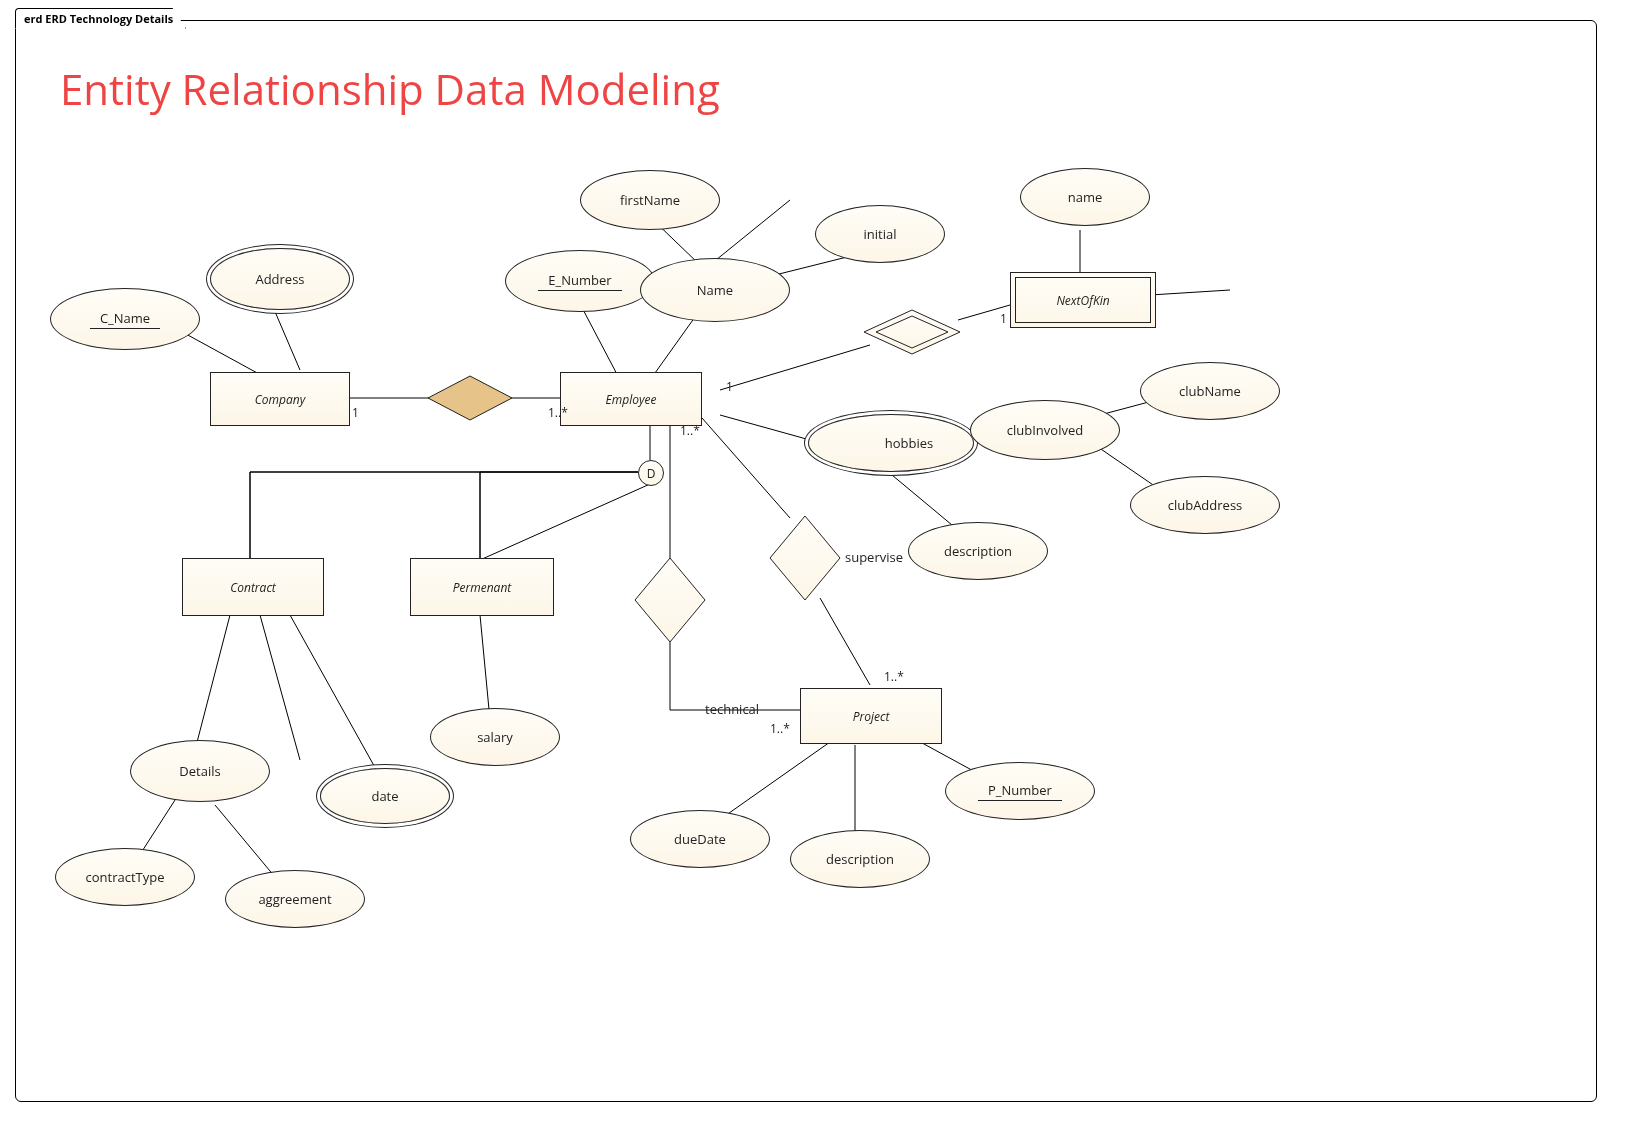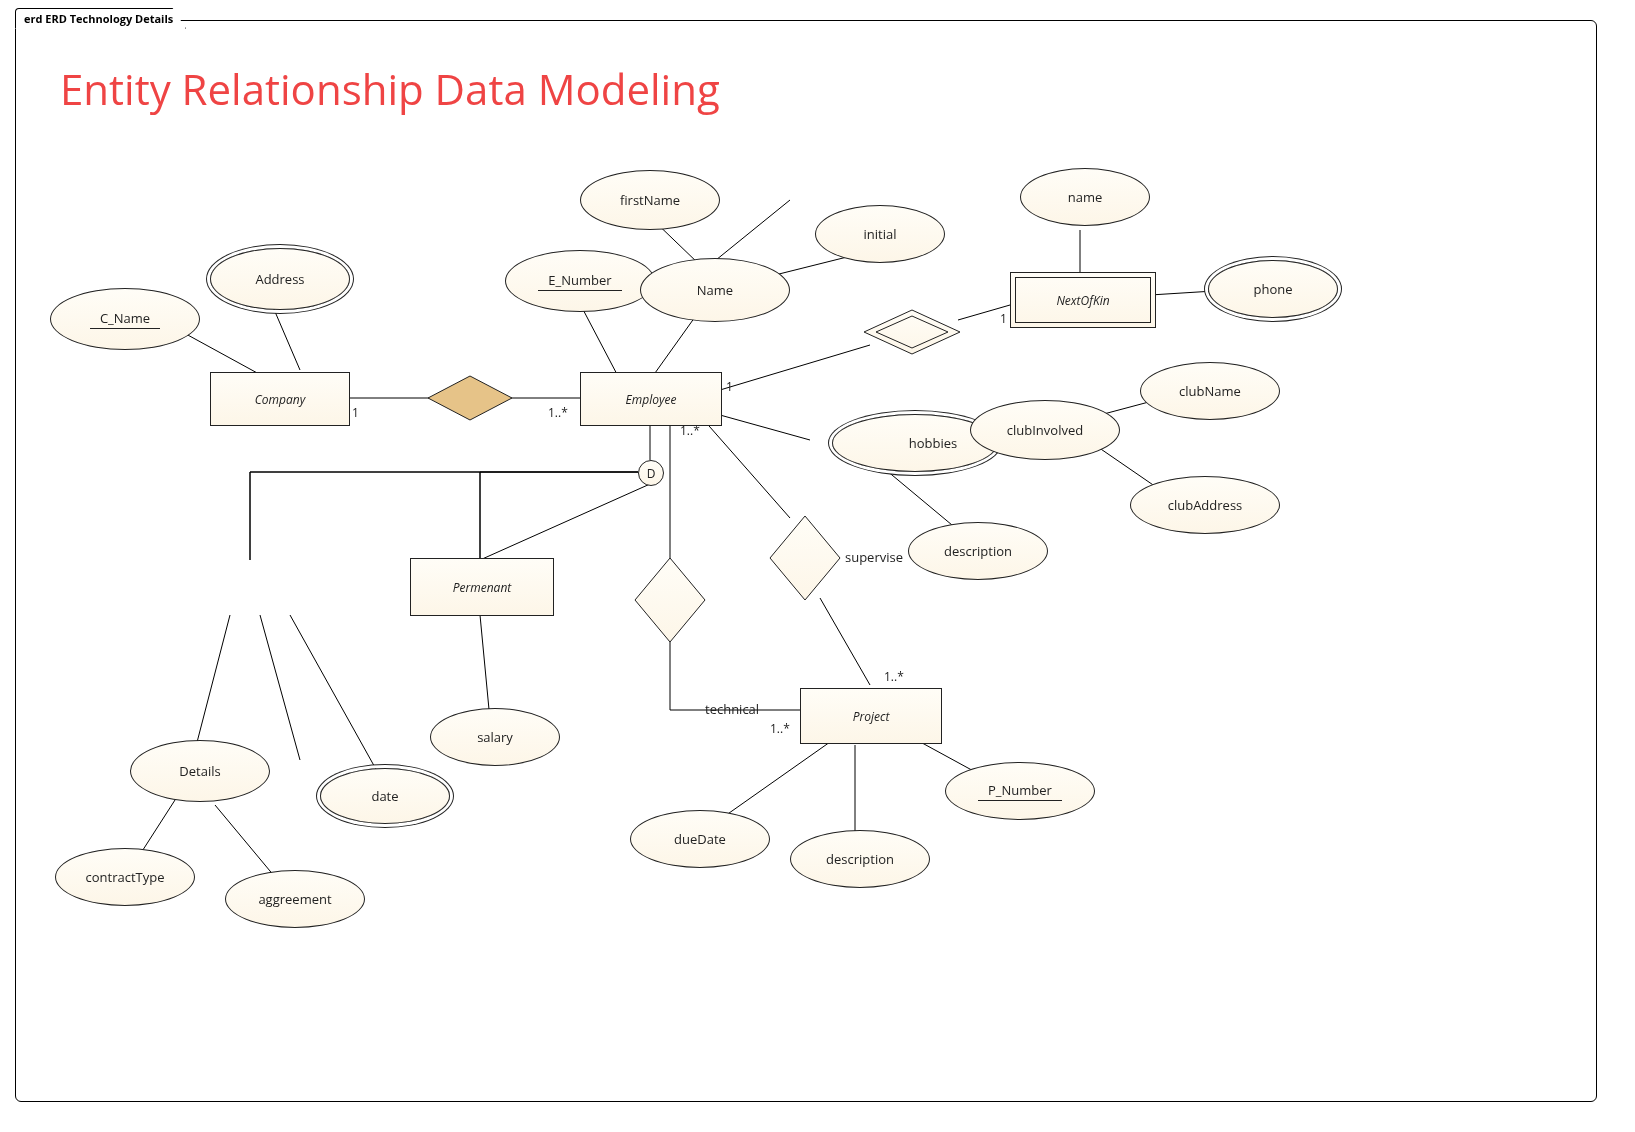--- a/index.html
+++ b/index.html
@@ -217,41 +217,41 @@
     <line class="link" x1="702" y1="418" x2="790" y2="518"></line>
     <line class="link" x1="820" y1="598" x2="870" y2="685"></line>
     <polygon class="diamond hollow" points="805,516 840,558 805,600 770,558"></polygon>
 
     <line class="link" x1="830" y1="742" x2="705" y2="830"></line>
     <line class="link" x1="855" y1="745" x2="855" y2="845"></line>
     <line class="link" x1="902" y1="732" x2="990" y2="780"></line>
   </svg>
 
   <div class="entity" style="left:210px; top:372px; width:138px; height:52px;">Company</div>
-  <div class="entity" style="left:580px; top:372px; width:140px; height:52px;text-align:center;">Employee</div>
+  <div class="entity" style="left:560px; top:372px; width:140px; height:52px;text-align:center;">Employee</div>
   <div class="entity weak" style="left:1010px; top:272px; width:144px; height:54px;">NextOfKin</div>
+  <div class="entity" style="left:182px; top:558px; width:140px; height:56px;">Contract</div>
   <div class="entity" style="left:410px; top:558px; width:142px; height:56px;">Permenant</div>
   <div class="entity" style="left:800px; top:688px; width:140px; height:54px;">Project</div>
 
   <div class="attr" style="left:50px; top:288px; width:140px; height:60px;">
       <span class="underlined">C_Name</span>
     </div>
   <div class="attr multi" style="left:210px; top:248px; width:130px; height:60px;">Address</div>
 
   <div class="attr" style="left:505px; top:250px; width:140px; height:60px;">
       <span class="underlined">E_Number</span>
     </div>
   <div class="attr" style="left:580px; top:170px; width:130px; height:58px;">firstName</div>
   <div class="attr" style="left:815px; top:205px; width:120px; height:56px;">initial</div>
   <div class="attr" style="left:640px; top:258px; width:140px; height:62px;">Name</div>
 
   <div class="attr" style="left:1020px; top:168px; width:120px; height:56px;">name</div>
-  <div class="attr multi" style="left:1208px; top:260px; width:120px; height:56px;">phone</div>
-
-  <div class="attr multi" style="left:832px; top:414px; width:120px; height:56px;padding-left:40px;">hobbies</div>
+
+  <div class="attr multi" style="left:808px; top:414px; width:120px; height:56px;padding-left:40px;">hobbies</div>
   <div class="attr" style="left:1140px; top:362px; width:130px; height:56px;">clubName</div>
   <div class="attr" style="left:970px; top:400px; width:140px; height:58px;">clubInvolved</div>
   <div class="attr" style="left:1130px; top:476px; width:140px; height:56px;">clubAddress</div>
   <div class="attr" style="left:908px; top:522px; width:130px; height:56px;">description</div>
 
   <div class="attr" style="left:430px; top:708px; width:120px; height:56px;">salary</div>
 
   <div class="attr" style="left:130px; top:740px; width:130px; height:60px;">Details</div>
   <div class="attr" style="left:55px; top:848px; width:130px; height:56px;">contractType</div>
   <div class="attr" style="left:225px; top:870px; width:130px; height:56px;">aggreement</div>

